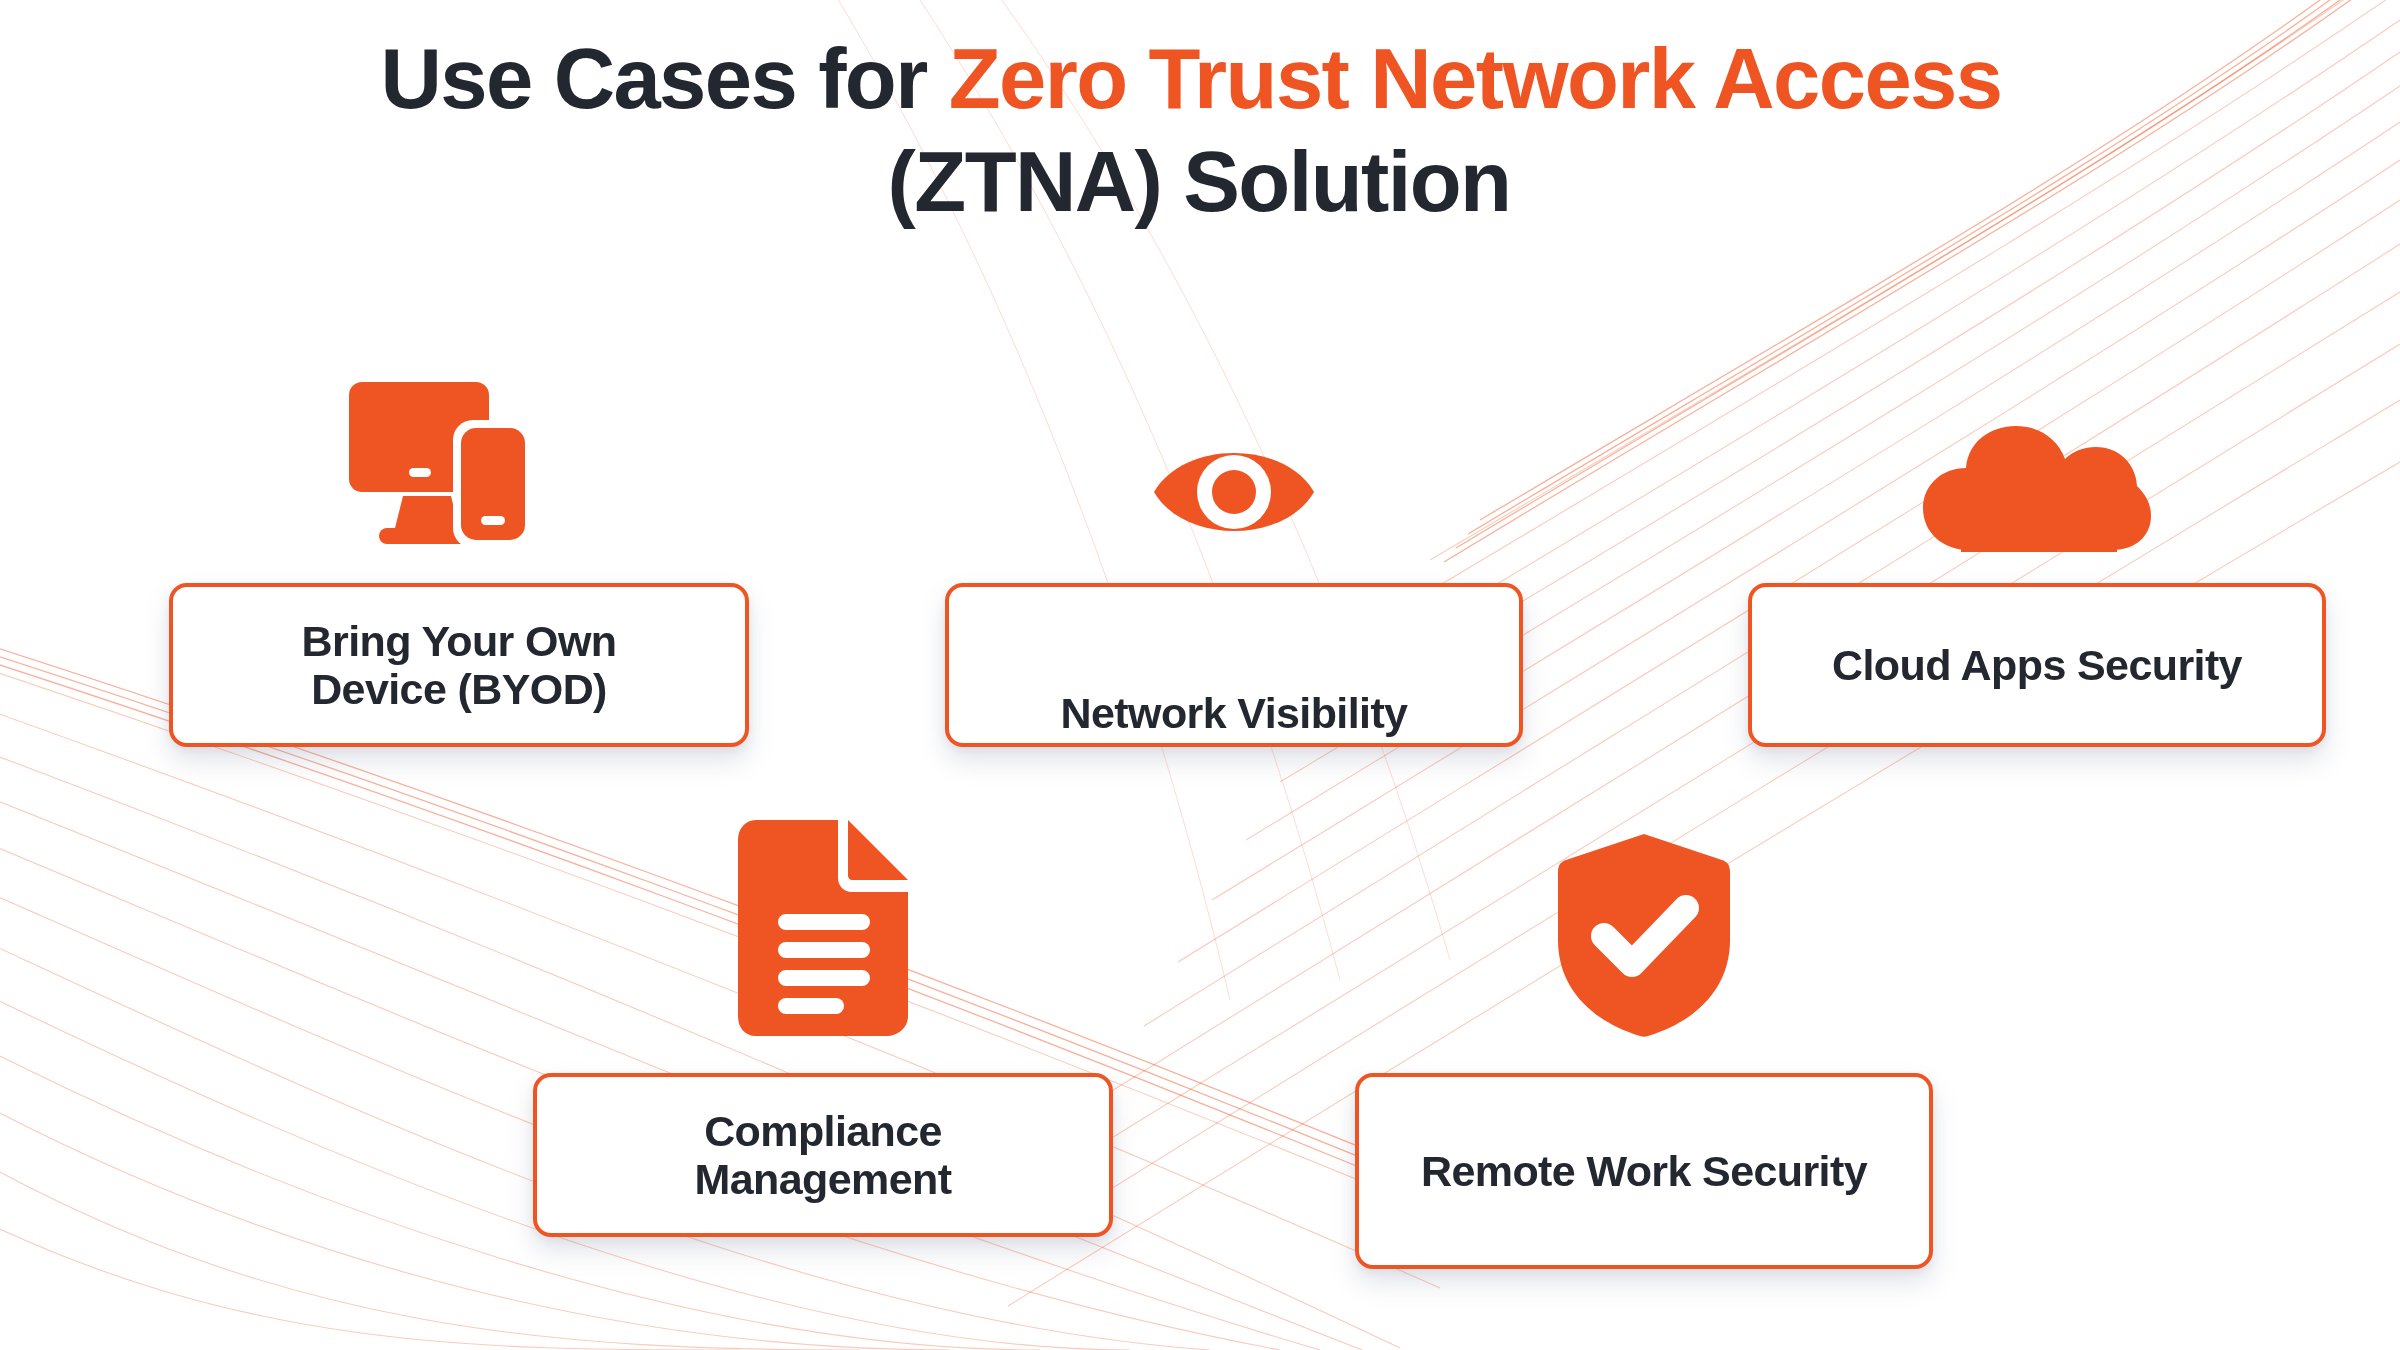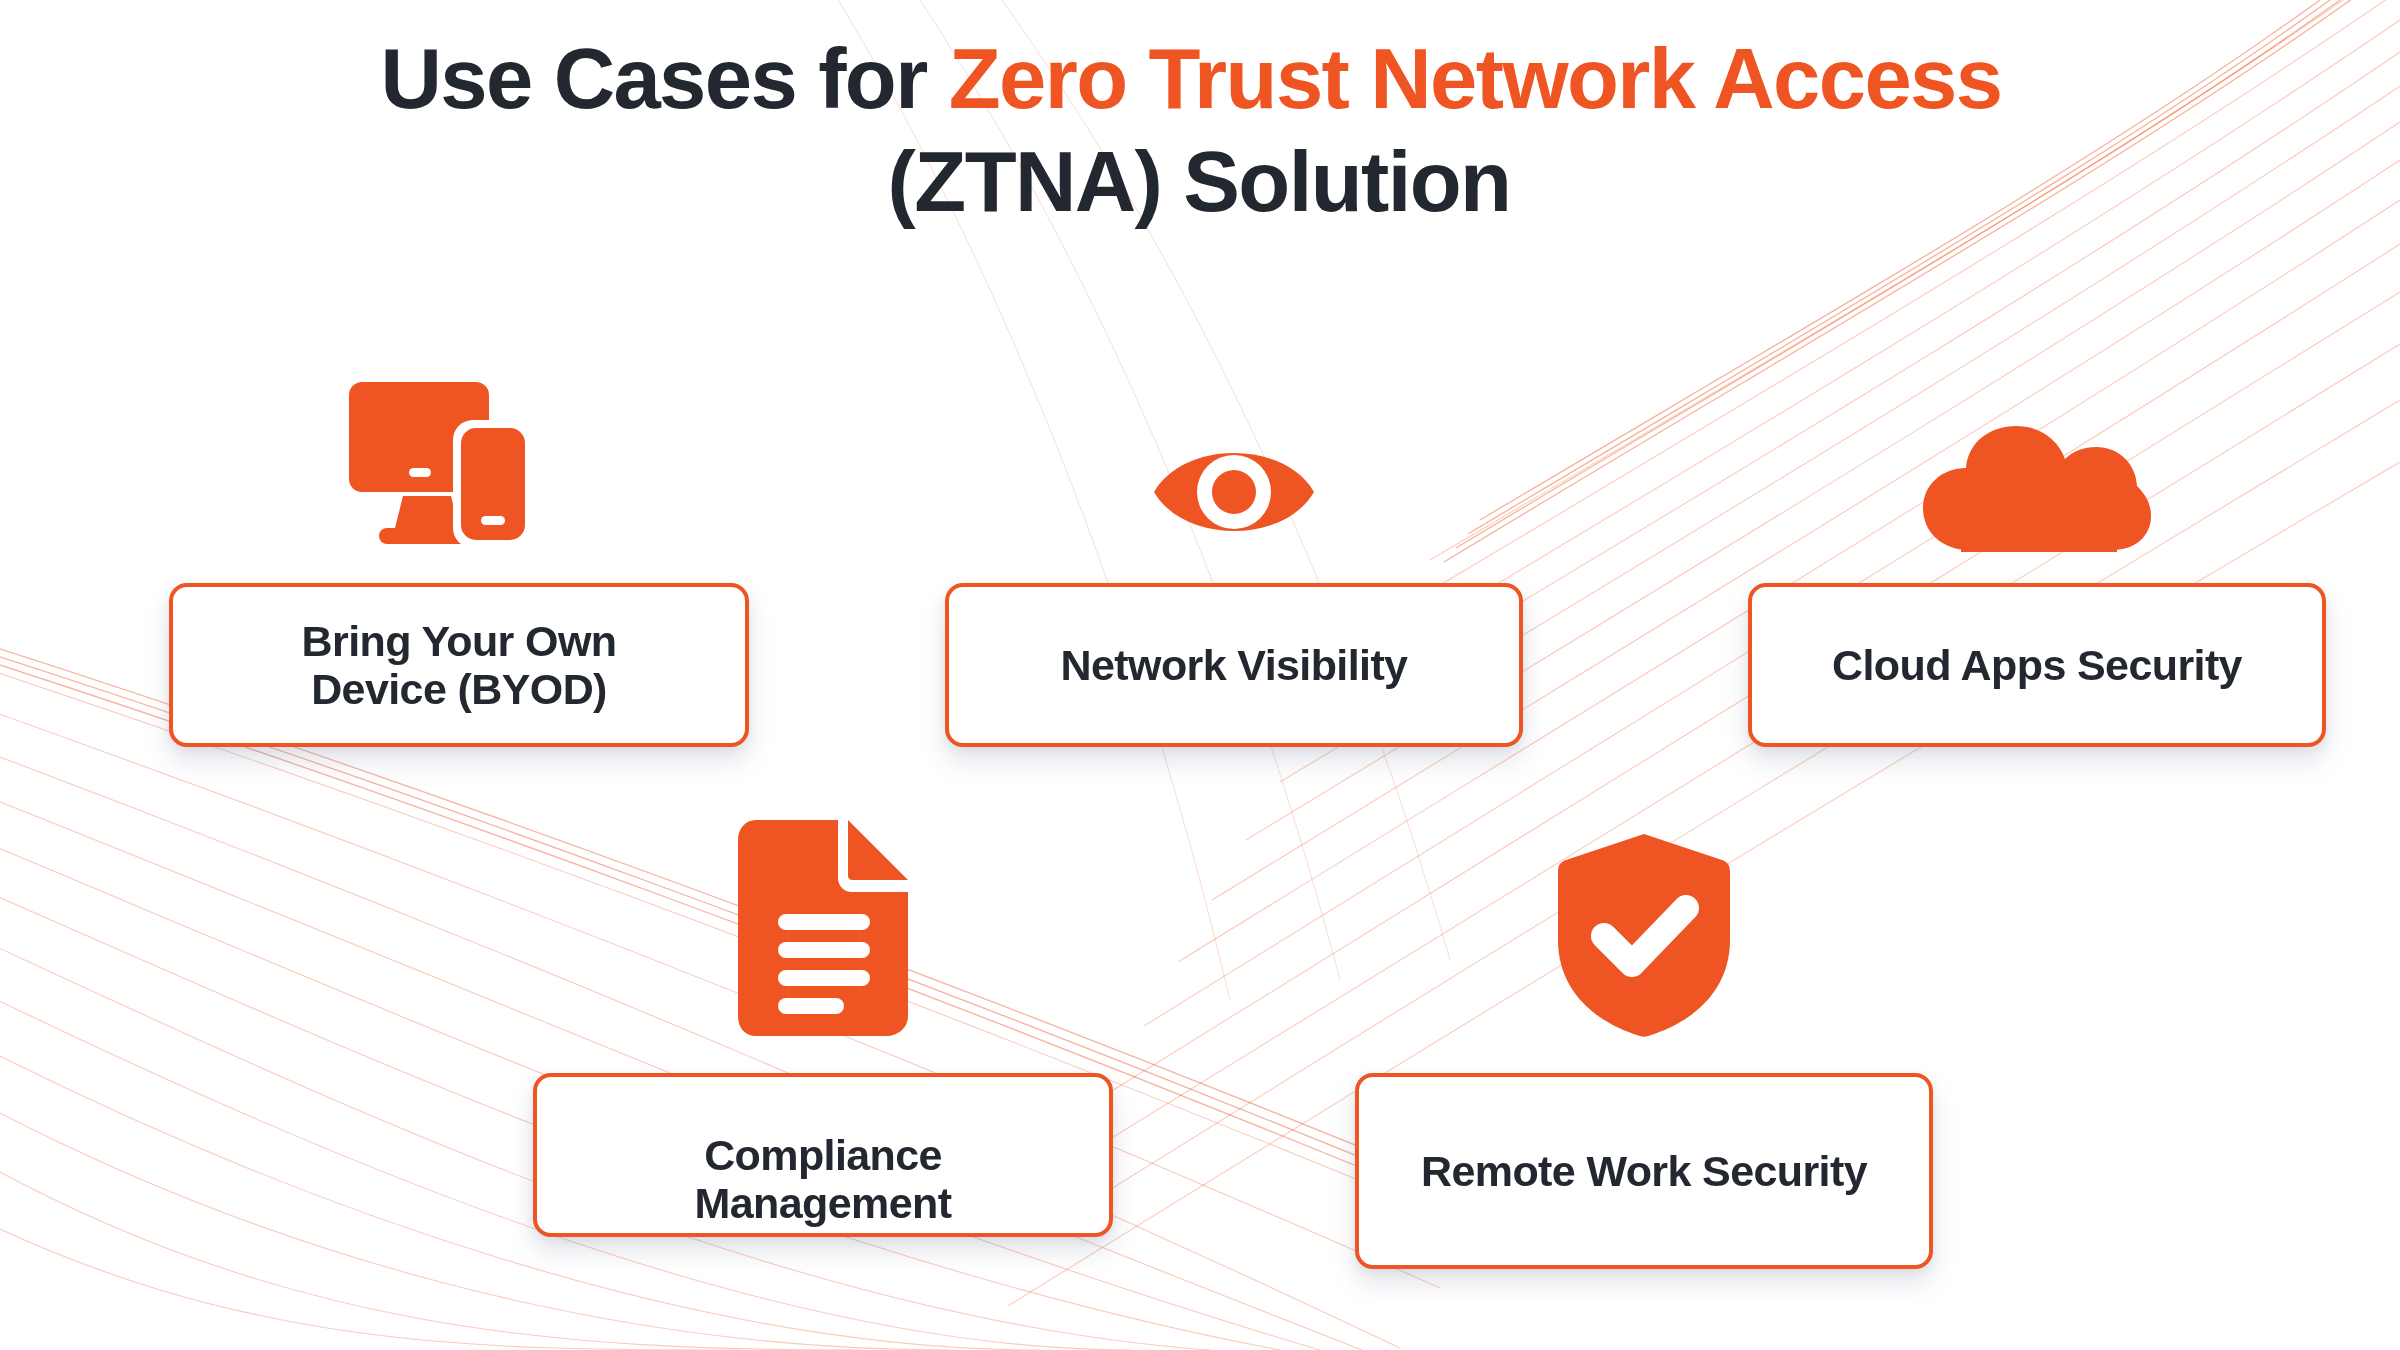--- a/index.html
+++ b/index.html
@@ -93,27 +93,27 @@
     letter-spacing: -0.6px;
     color: #23272f;
     white-space: pre-line;
   }
 
   
   #item-byod .icon-wrap  { left: 152px;  top: 352px;  width: 580px; height: 200px; }
   #item-byod .card       { left: 169px;  top: 583px;  width: 580px; height: 164px; }
 
   #item-visibility .icon-wrap { left: 945px; top: 352px; width: 578px; height: 200px; }
-  #item-visibility .card      { left: 945px; top: 583px; width: 578px; height: 164px; }
+  #item-visibility .card      { left: 945px; top: 583px; width: 578px; height: 164px; align-items: flex-end; }
 
   #item-cloud .icon-wrap { left: 1748px; top: 352px; width: 578px; height: 200px; }
   #item-cloud .card      { left: 1748px; top: 583px; width: 578px; height: 164px; }
 
   #item-compliance .icon-wrap { left: 533px;  top: 790px;  width: 580px; height: 248px; }
-  #item-compliance .card      { left: 533px;  top: 1073px; width: 580px; height: 164px; align-items: flex-end; }
+  #item-compliance .card      { left: 533px;  top: 1073px; width: 580px; height: 164px; }
 
   #item-remote .icon-wrap { left: 1355px; top: 790px;  width: 578px; height: 248px; }
   #item-remote .card      { left: 1355px; top: 1073px; width: 578px; height: 196px; }
 </style>
 </head>
 <body>
 
 <div id="slide">
 
   <svg class="bg-fan" viewBox="0 0 2400 1350" preserveAspectRatio="none" aria-hidden="true">

